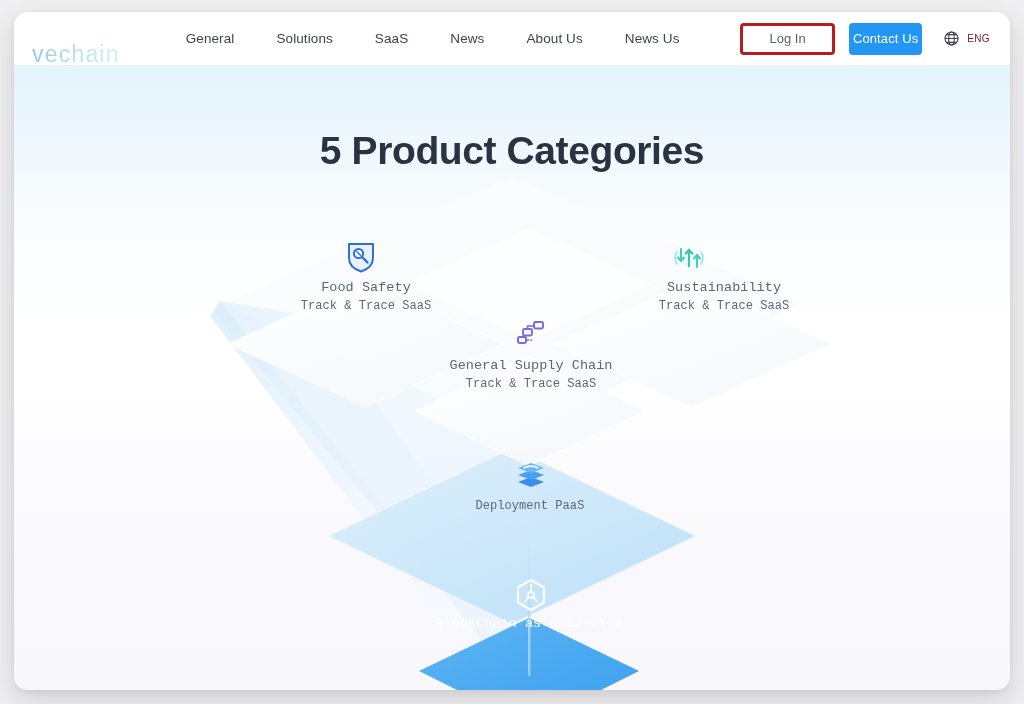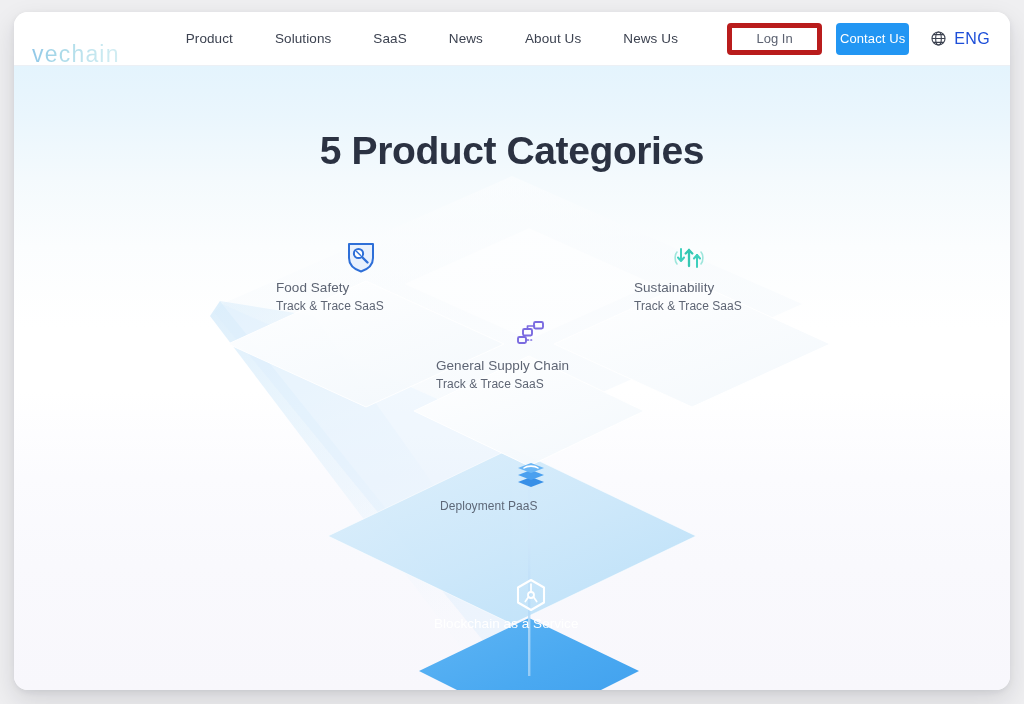--- a/index.html
+++ b/index.html
@@ -72,21 +72,21 @@
   .nav-right {
     margin-left: auto;
     display: flex;
     align-items: center;
     margin-right: 20px;
     gap: 0;
   }
   .btn-login {
     width: 95px;
     height: 32px;
-    border: 5px solid #b91c1c;
+    border: 3px solid #b91c1c;
     border-radius: 4px;
     background: #fff;
     font-size: 13px;
     color: #5b6170;
     display: flex;
     align-items: center;
     justify-content: center;
     cursor: pointer;
     font-family: inherit;
   }
@@ -106,21 +106,21 @@
     font-family: inherit;
     letter-spacing: .1px;
   }
   .lang {
     margin-left: 21px;
     display: flex;
     align-items: center;
     gap: 7px;
     cursor: pointer;
   }
-  .lang-label { font-size: 16px; color: #1d4ed8; letter-spacing: .4px; }
+  .lang-label { font-size: 10px; color: #7f1d1d; letter-spacing: .4px; }
 
   
   .stage {
     position: absolute;
     left: 0; top: 54px;
     width: 996px;
     height: 624px;
     overflow: hidden;
     background:
       linear-gradient(to bottom,
@@ -153,23 +153,25 @@
     position: absolute;
     left: 0; top: 0;
     width: 996px;
     height: 624px;
   }
   .iso svg { display: block; }
 
   
   .lbl {
     position: absolute;
+    text-align: center;
     line-height: 1.45;
     z-index: 14;
     user-select: none;
+    font-family: Liberation Mono, monospace;
   }
   .lbl .l1 { font-size: 13.5px; color: #5e6574; letter-spacing: .05px; }
   .lbl .l2 { font-size: 12px; color: #5e6574; letter-spacing: .05px; }
 
   .lbl.blue .l1, .lbl.blue .l2 { color: #5e6878; }
   .lbl.white .l1 { color: #ffffff; font-size: 13.5px; }
 
   .icon-wrap {
     position: absolute;
     z-index: 15;
@@ -194,21 +196,21 @@
 </head>
 <body>
 
 <div class="page-card">
 
   <div class="navbar">
 
     <div class="logo">vechain</div>
 
     <nav class="nav-links">
-      <span class="nav-link">Product</span>
+      <span class="nav-link">General</span>
       <span class="nav-link">Solutions</span>
       <span class="nav-link">SaaS</span>
       <span class="nav-link">News</span>
       <span class="nav-link">About Us</span>
       <span class="nav-link">News Us</span>
     </nav>
 
     <div class="nav-right">
       <button class="btn-login">Log In</button>
       <button class="btn-contact">Contact Us</button>

